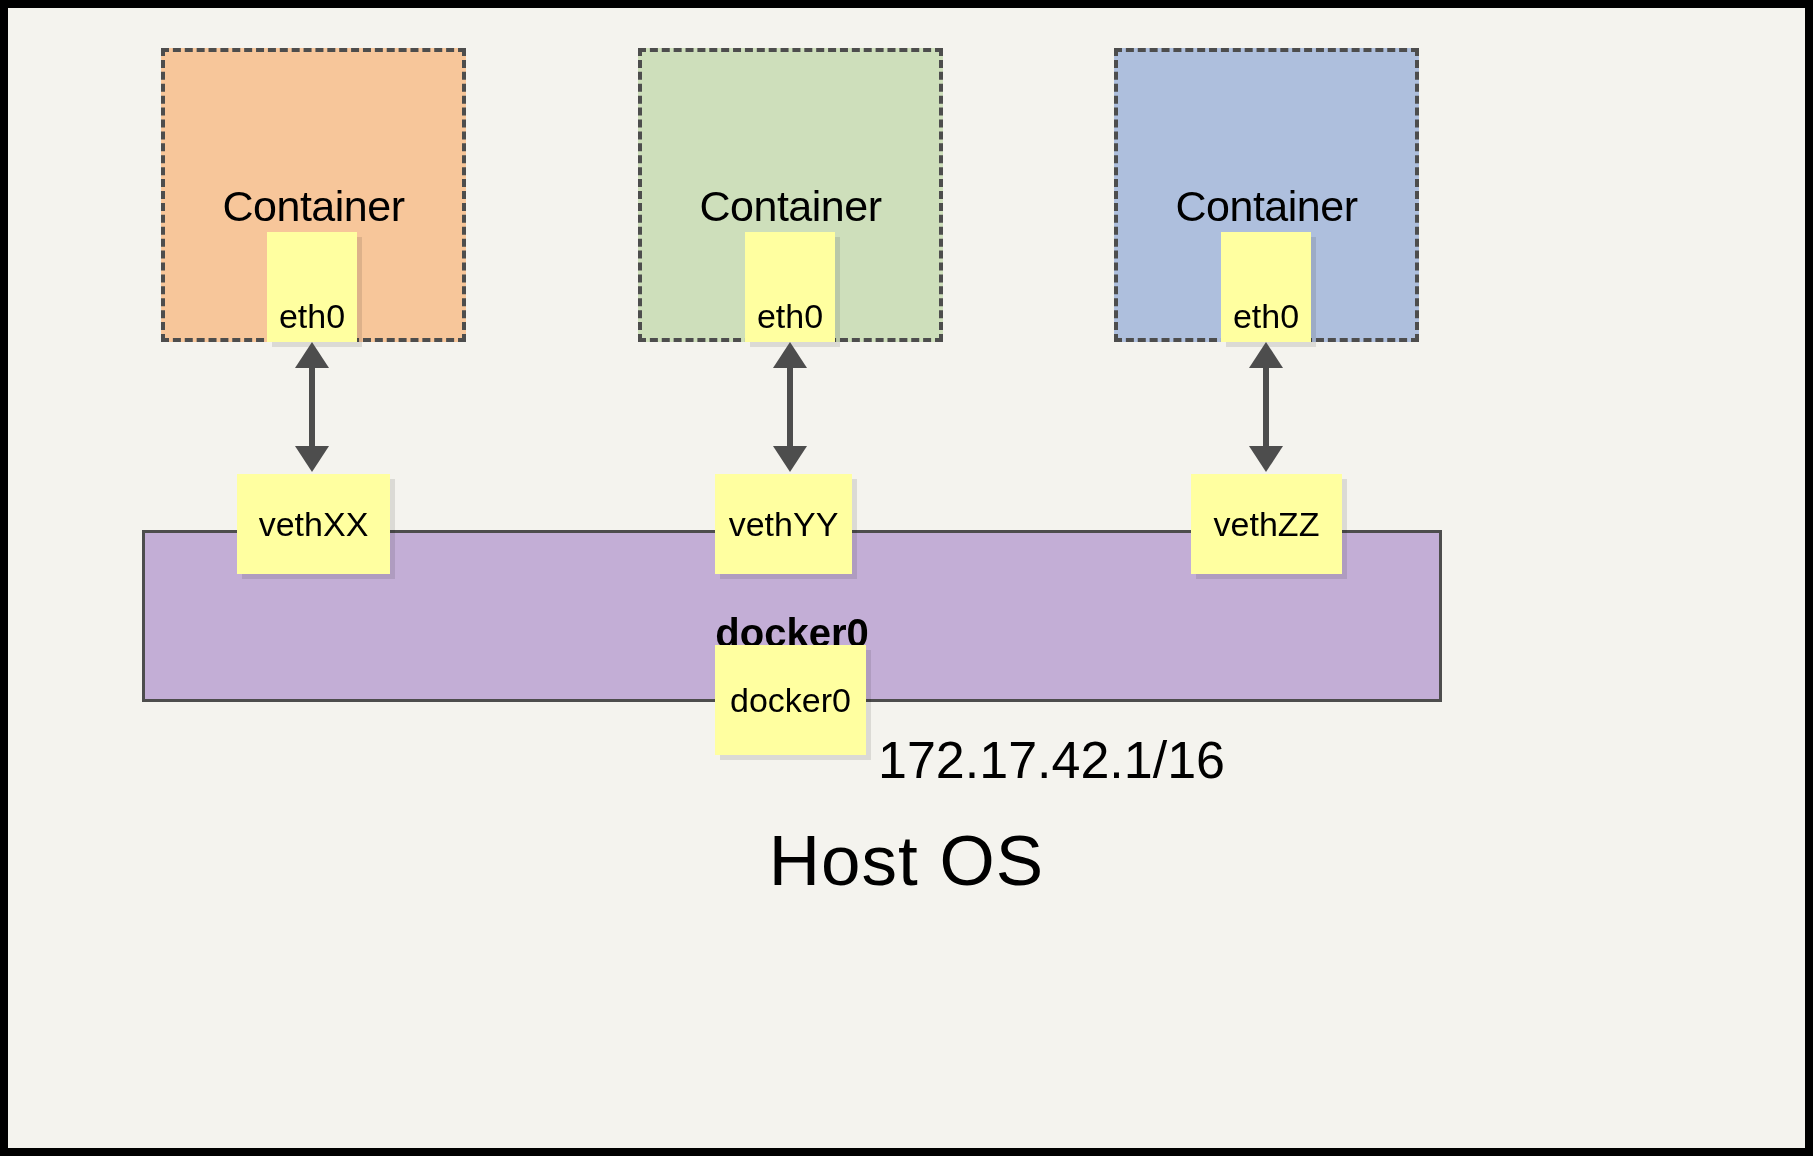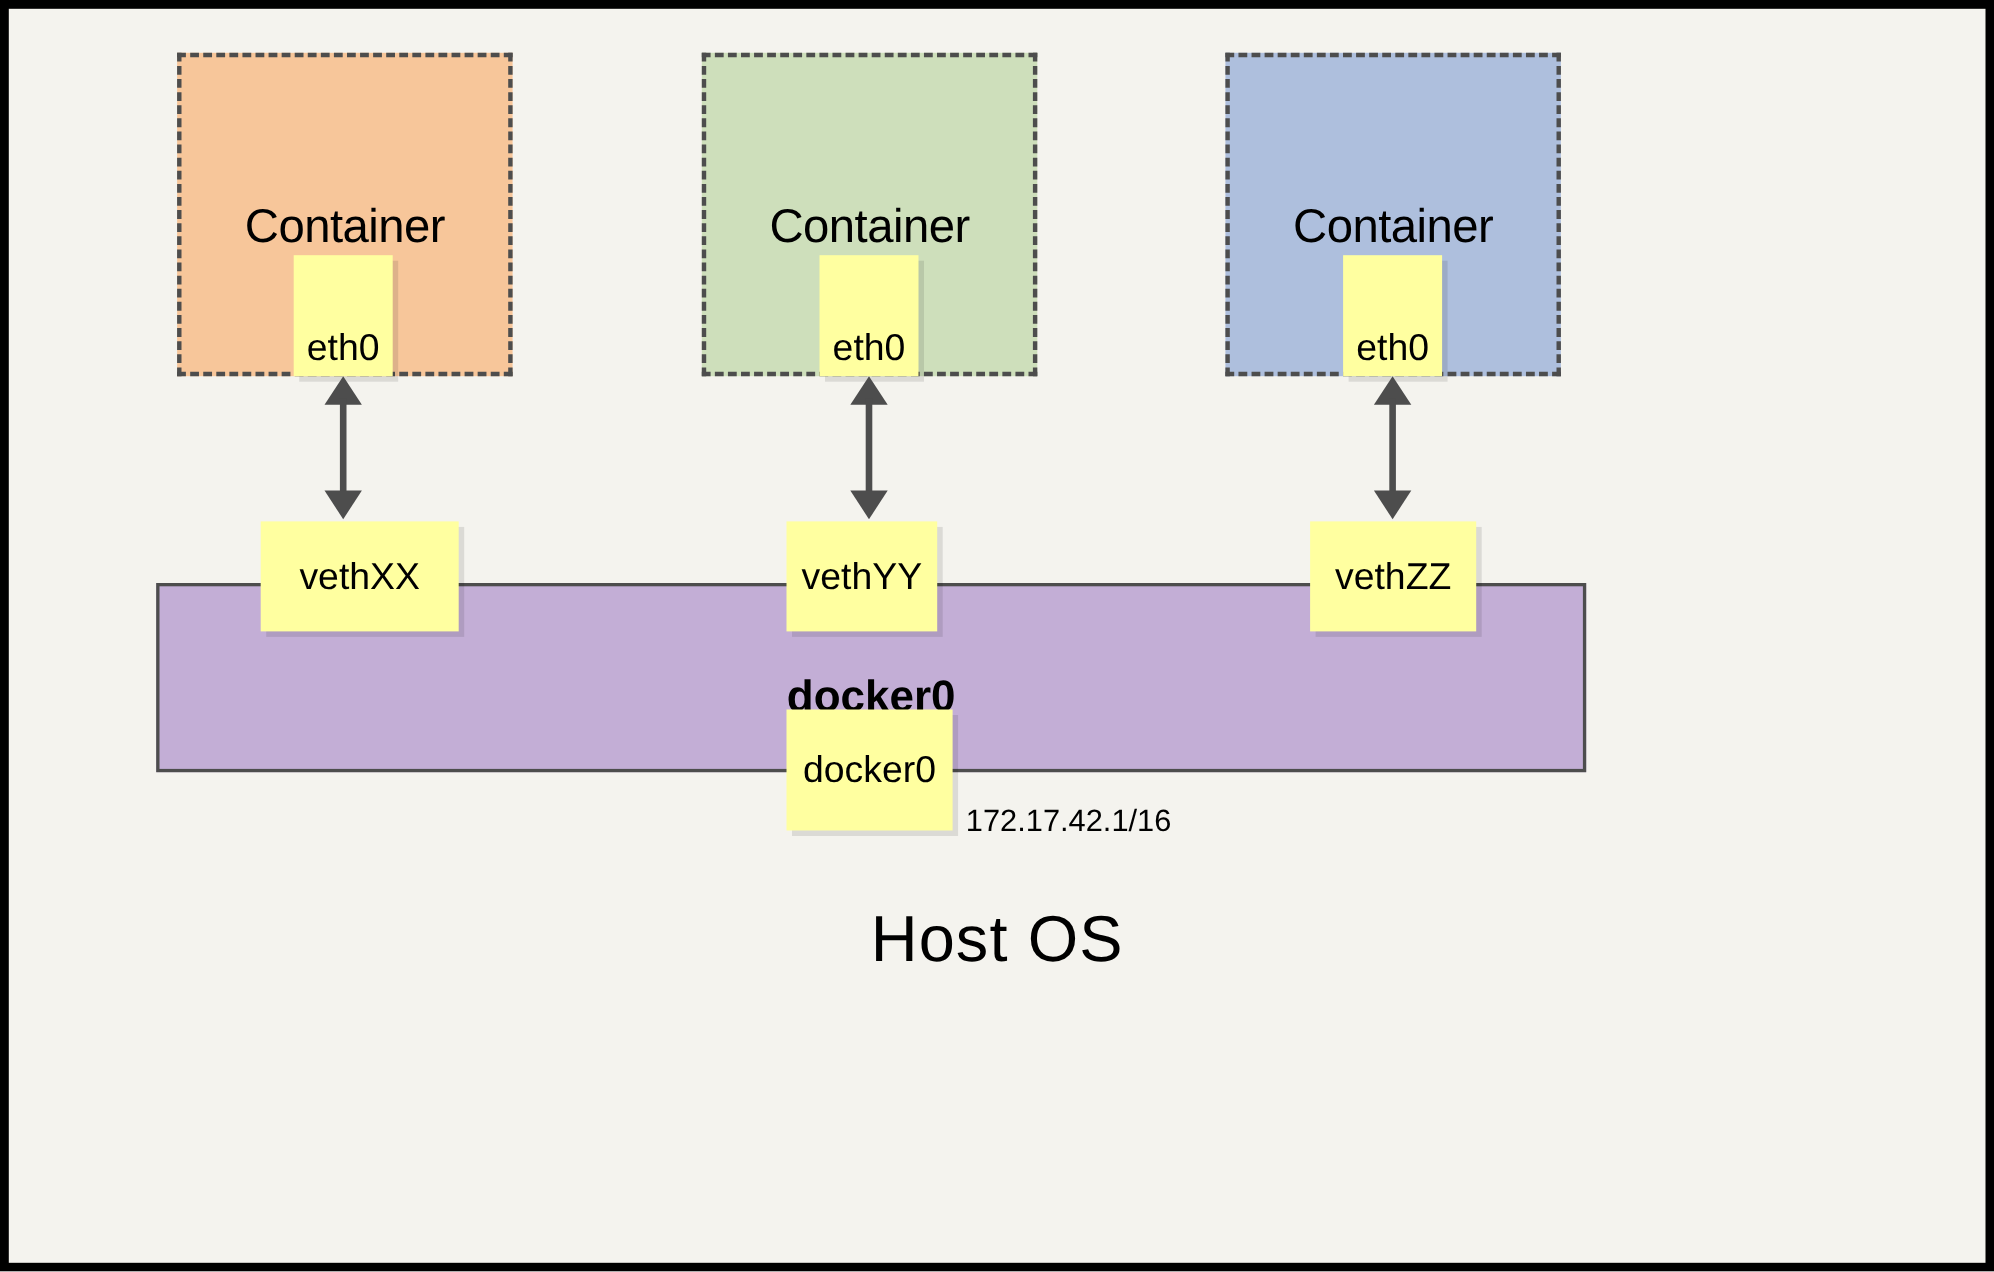--- a/index.html
+++ b/index.html
@@ -109,30 +109,30 @@
     border-bottom: 26px solid #4d4d4d;
   }
   .arrow .head.down {
     bottom: 0;
     border-top: 26px solid #4d4d4d;
   }
 
   
   .ip-caption {
     position: absolute;
-    font-size: 28px;
+    font-size: 52px;
     color: #000000;
     white-space: nowrap;
   }
   #host-os {
     position: absolute;
     left: 0;
     right: 0;
     text-align: center;
-    font-size: 59px;
+    font-size: 71px;
     font-weight: 400;
     color: #000000;
     letter-spacing: 1px;
   }
 </style>
 </head>
 <body>
 
 <div id="canvas">
   <div id="surface">
@@ -167,21 +167,21 @@
     <div class="arrow" style="left:1258px; top:334px; height:130px;">
       <div class="head up"></div>
       <div class="shaft" style="top:20px; height:90px;"></div>
       <div class="head down"></div>
     </div>
 
     <div id="bridge" style="left:134px; top:522px; width:1300px; height:172px;">
       <div id="bridge-title">docker0</div>
     </div>
 
-    <div class="chip veth" style="left:229px; top:466px; width:180px; height:100px;">vethXX</div>
+    <div class="chip veth" style="left:229px; top:466px; width:153px; height:100px;">vethXX</div>
 
     <div class="chip veth" style="left:707px; top:466px; width:137px; height:100px;">vethYY</div>
 
     <div class="chip veth" style="left:1183px; top:466px; width:151px; height:100px;">vethZZ</div>
 
     <div class="chip veth" style="left:707px; top:637px; width:151px; height:110px;">docker0</div>
 
     <div class="ip-caption" style="left:870px; top:722px;">172.17.42.1/16</div>
 
     <div id="host-os" style="top:812px;">Host OS</div>

